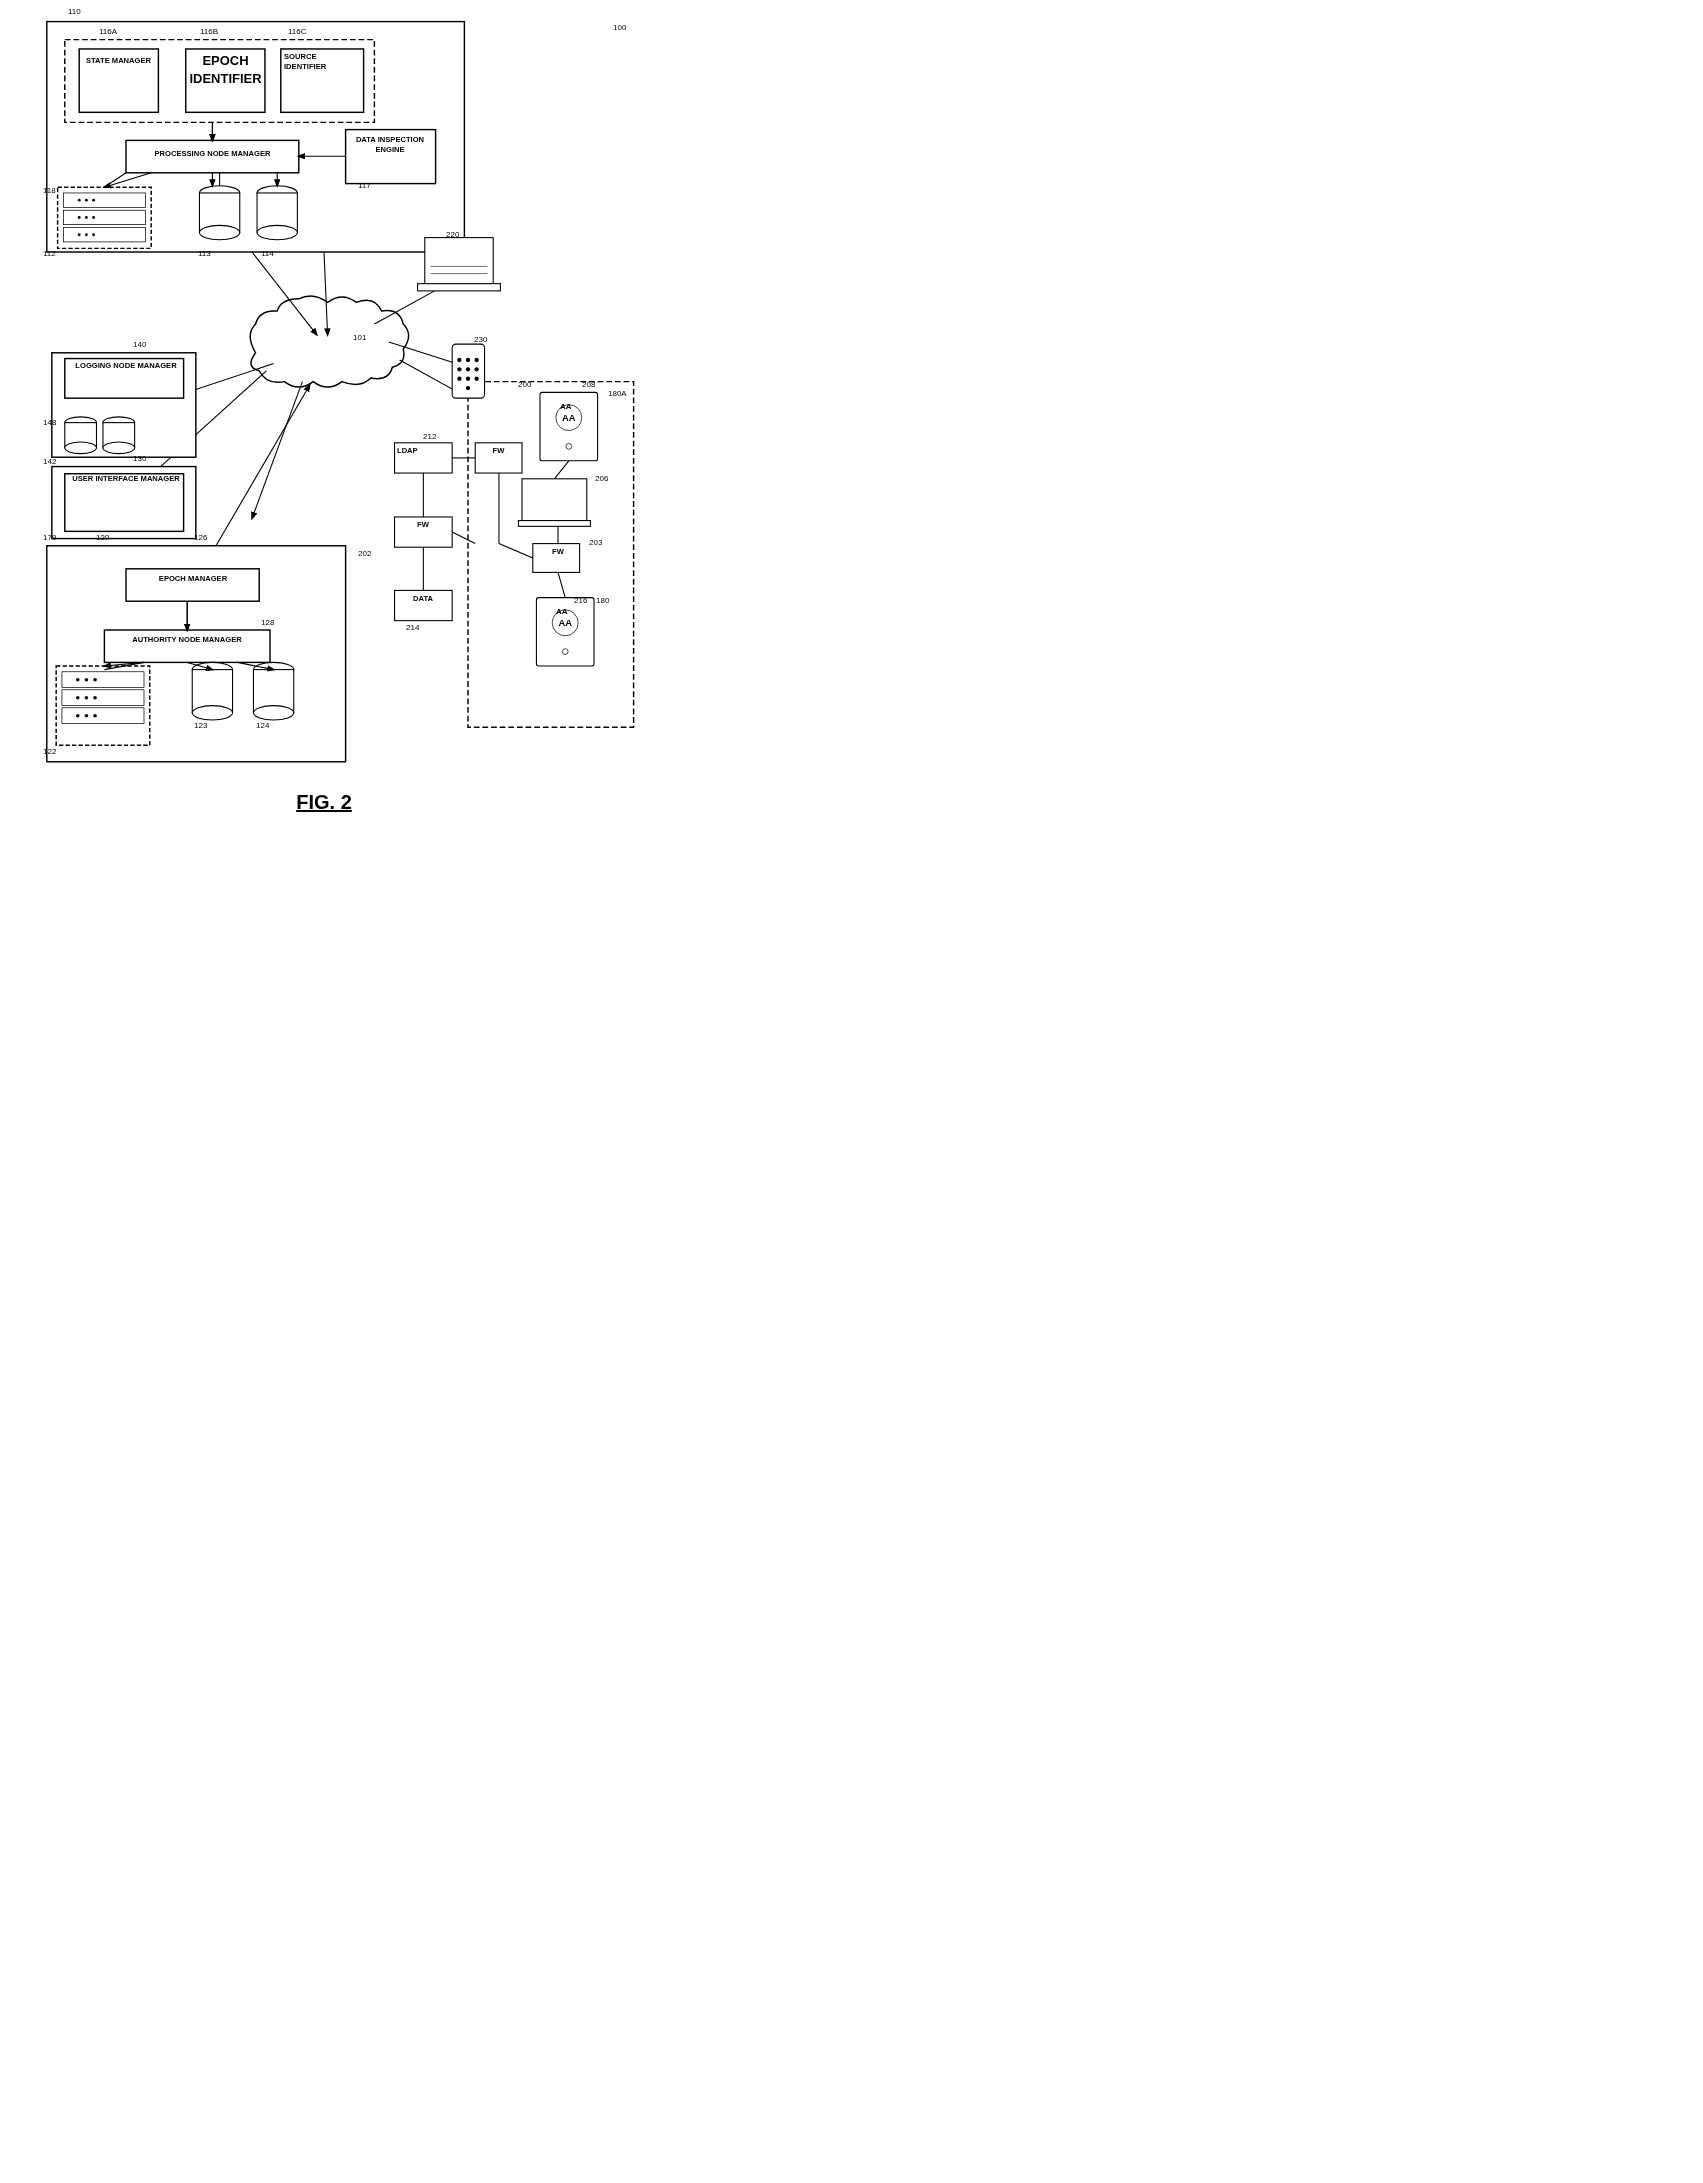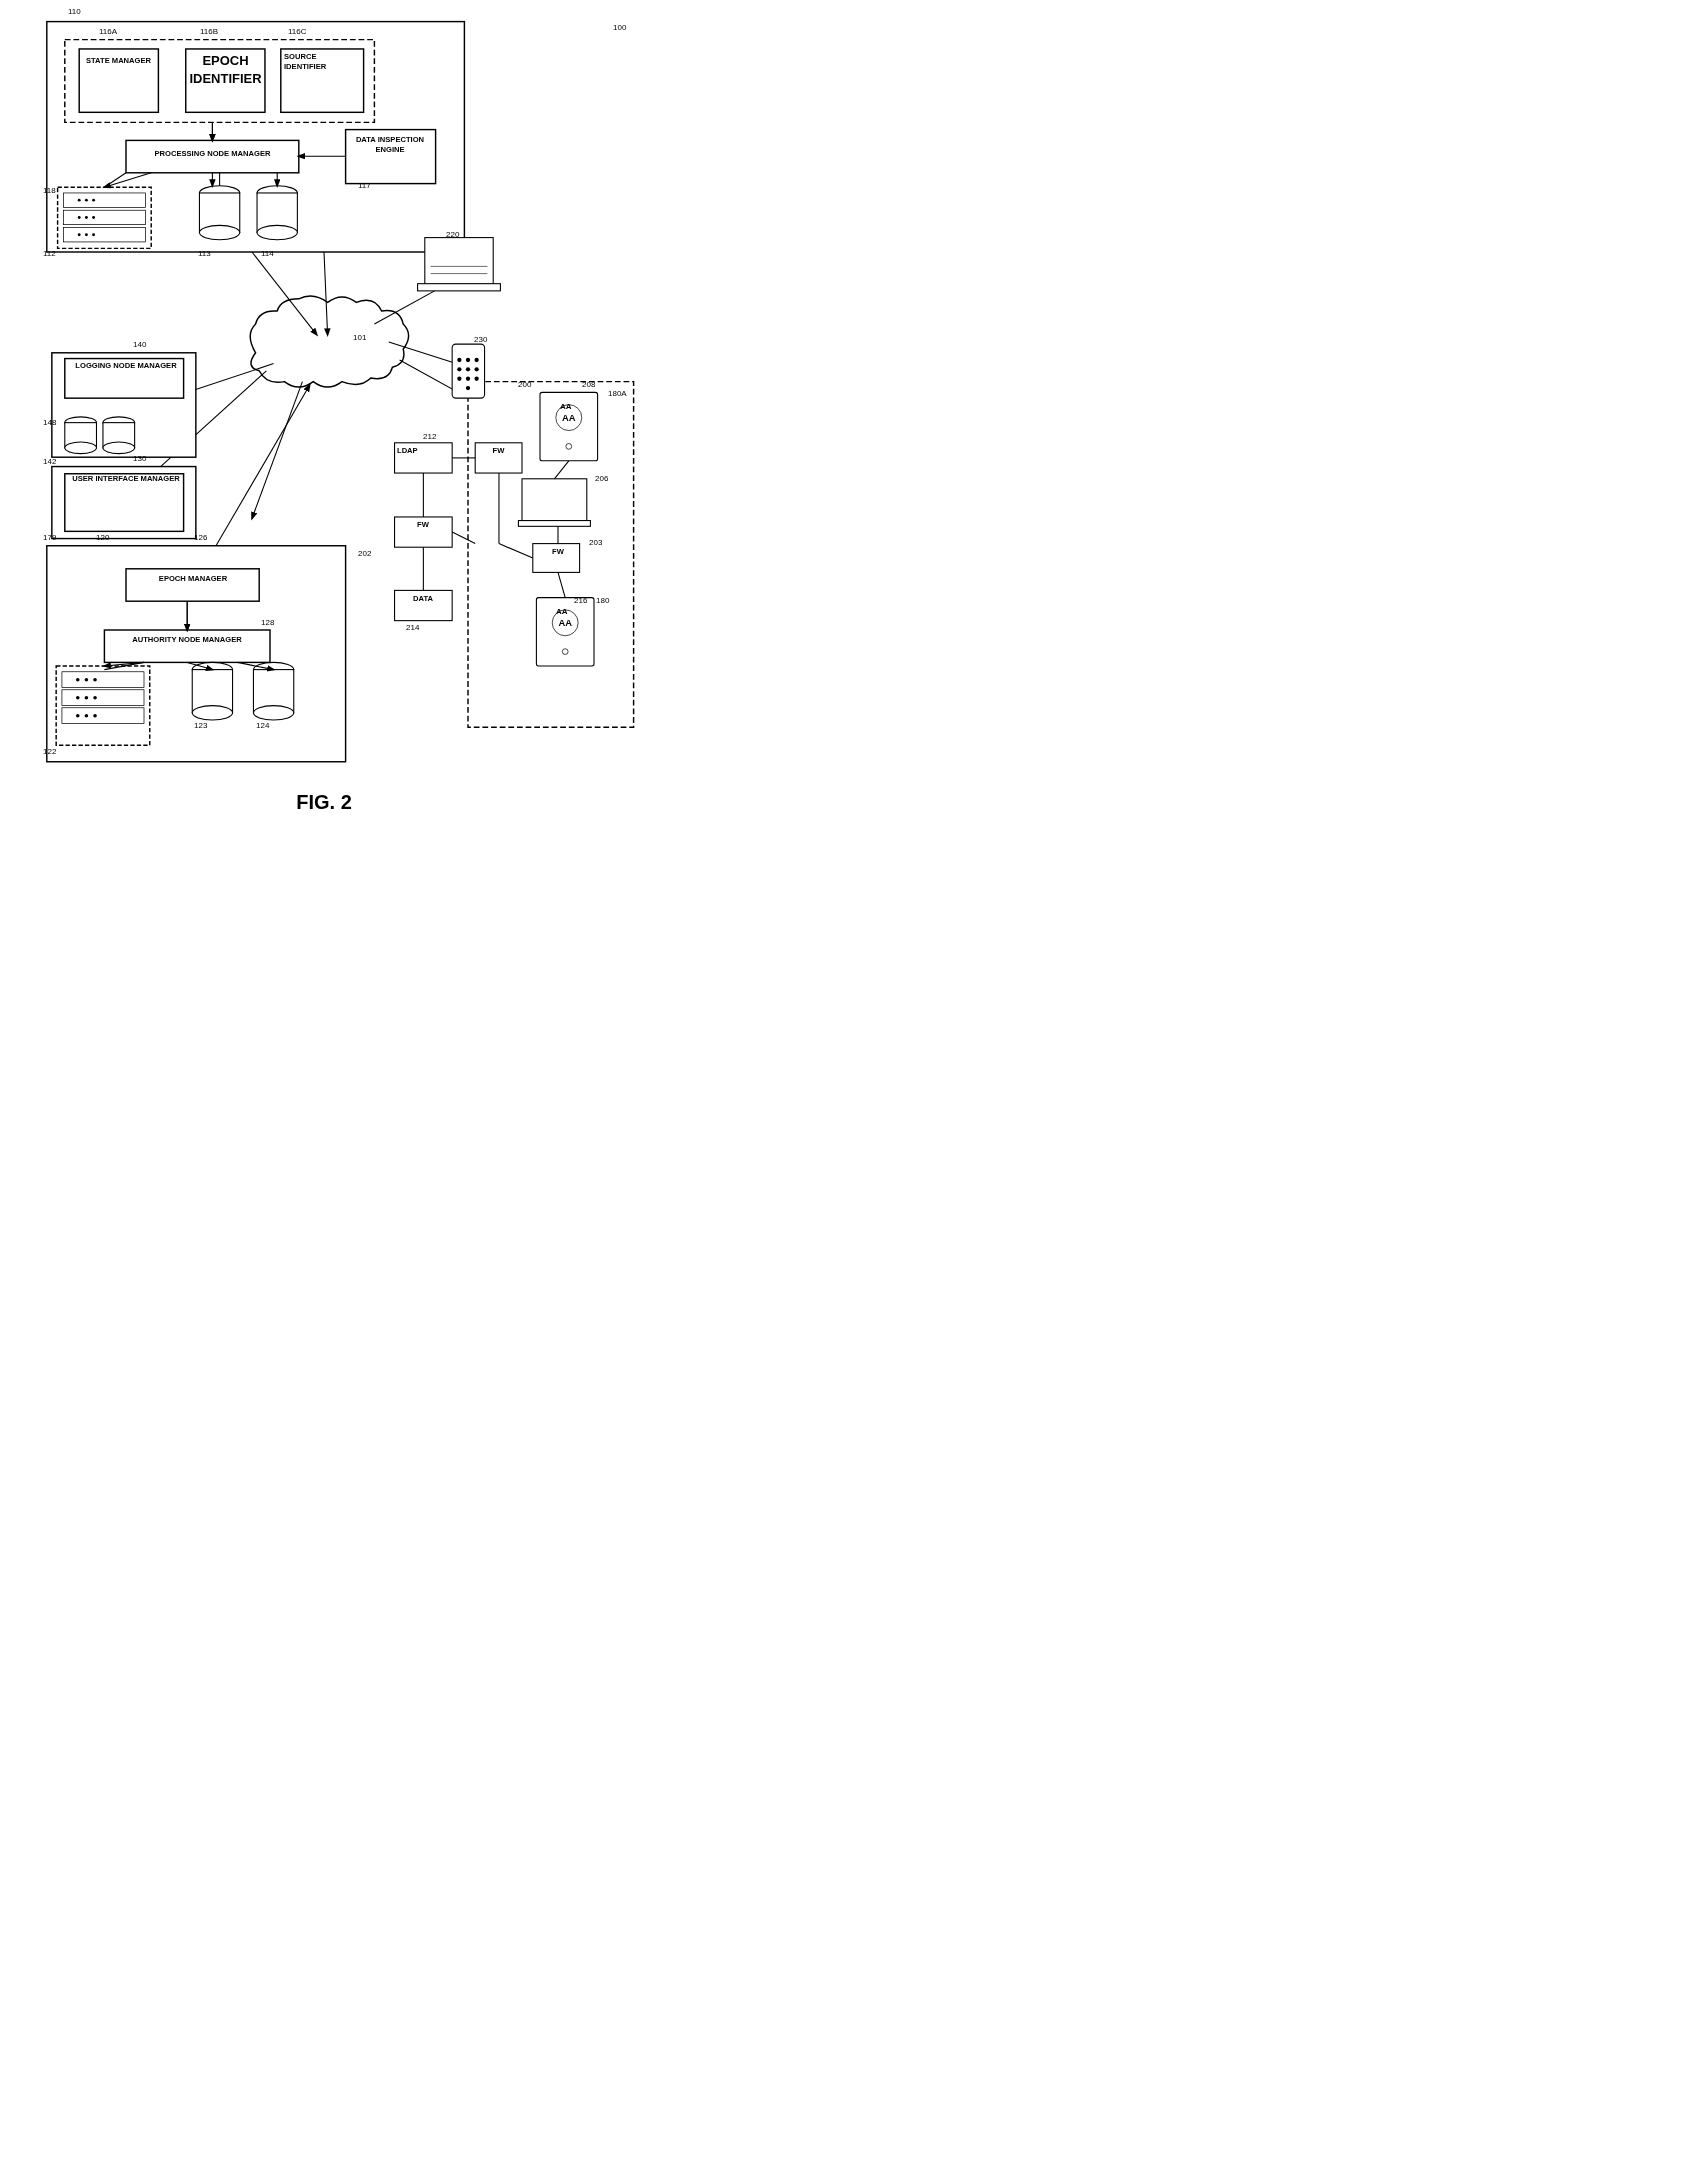--- a/index.html
+++ b/index.html
@@ -44,20 +44,21 @@
       text-align: center;
     }
 
     .fig-caption-text {
       font-size: 20px;
       font-weight: bold;
       font-family: Arial, sans-serif;
     }
 
     .fig-caption-underline {
+      text-decoration: underline;
     }
   </style>
 </head>
 <body>
 
 <div class="diagram-container">
 
   <svg class="arrows-svg" viewBox="0 0 900 1150" width="648" height="828">
 
     <rect x="65" y="30" width="580" height="320" fill="white" stroke="black" stroke-width="2"></rect>

